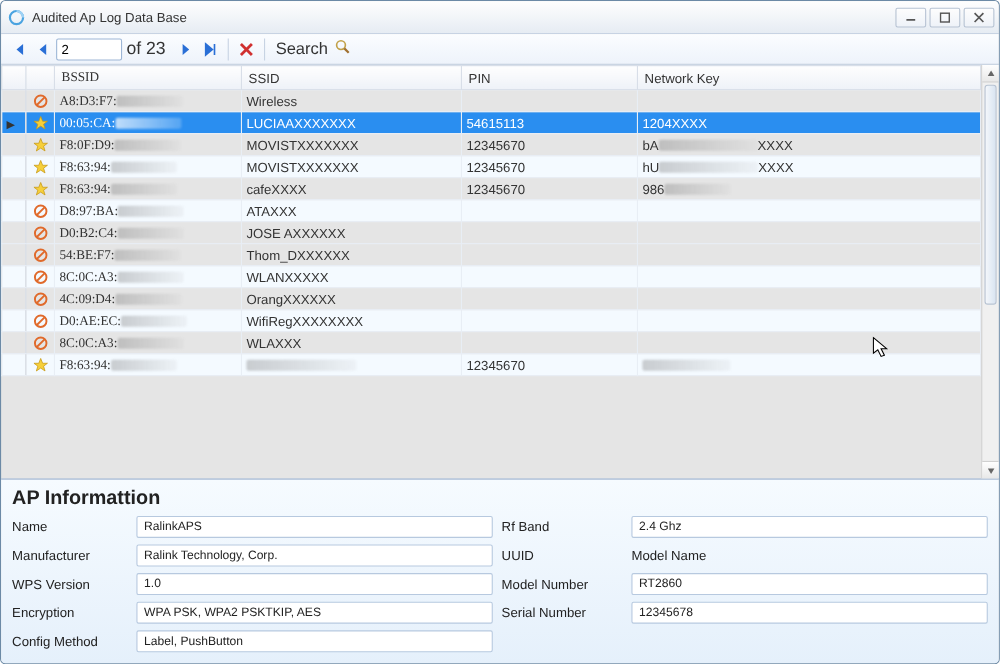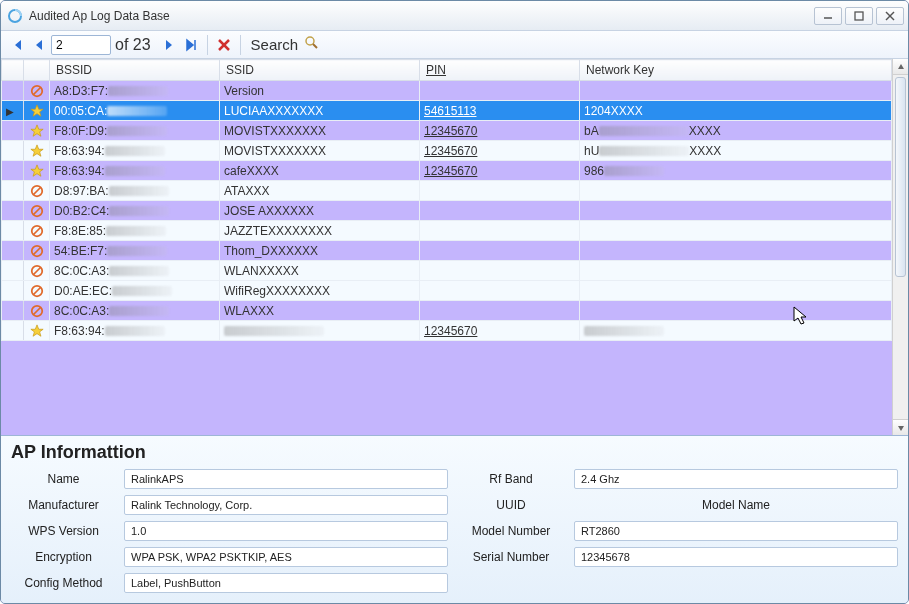--- a/index.html
+++ b/index.html
@@ -1,18 +1,18 @@
 <!DOCTYPE html>
 <html><head>
 <meta charset="utf-8">
 <style>
   * { box-sizing: border-box; }
   html, body { margin: 0; padding: 0; font-family: "Segoe UI", Tahoma, sans-serif; font-size: 12px; color: #222; }
   .window {
-    width: 909px; height: 604px; background: #c4b5fd;
+    width: 909px; height: 604px; background: #e5e5e5;
     border: 1px solid #6c8aa6; border-radius: 5px; overflow: hidden;
     display: flex; flex-direction: column;
   }
   .titlebar {
     height: 30px; background: linear-gradient(#fefefe, #e6ecf3);
     border-bottom: 1px solid #c7d3e3; display: flex; align-items: center;
     padding: 0 4px 0 6px;
   }
   .titlebar .app-icon { width: 16px; height: 16px; margin-right: 6px; }
   .titlebar .title { flex: 1; font-size: 12px; color: #333; }
@@ -63,23 +63,23 @@
     padding: 3px 6px; font-size: 12px; color: #333;
   }
   tbody td {
     border: 1px solid #e8eef5; padding: 2px 4px; font-size: 12px; color: #333;
     height: 20px; white-space: nowrap; overflow: hidden;
   }
   tbody tr.alt td { background: #f4faff; }
   tbody tr.sel td { background: #2a8ef0; color: #fff; }
   .col-marker { width: 22px; }
   .col-icon { width: 26px; text-align: center; }
-  .col-bssid { width: 170px; font-family: Liberation Sans, sans-serif; }
+  .col-bssid { width: 170px; font-family: Liberation Serif, serif; }
   .col-ssid { width: 200px; }
-  .col-pin { width: 160px; text-decoration: underline; }
+  .col-pin { width: 160px; }
   .col-key { }
   .row-marker { border-right:1px solid #d8dee8; }
   .row-pointer { font-size:10px; color:#333;}
   .icon-star svg, .icon-no svg { width:14px; height:14px; display:block; margin:0 auto;}
   .blur-tail {
     display:inline-block; vertical-align:middle;
     background: linear-gradient(to right, rgba(120,120,120,0.35), rgba(200,200,200,0.15));
     height: 10px; border-radius: 2px; filter: blur(1px);
   }
   tbody tr.sel .blur-tail { background: linear-gradient(to right, rgba(255,255,255,0.7), rgba(255,255,255,0.2)); }
@@ -89,21 +89,20 @@
     padding: 6px 10px 10px 10px;
   }
   .info-panel h2 {
     margin: 0 0 6px 0; font-size: 18px; font-weight: bold; color: #222;
   }
   .info-grid {
     display: grid;
     grid-template-columns: 105px 1fr 110px 1fr;
     column-gap: 8px; row-gap: 6px;
     align-items: center;
-    text-align: center;
   }
   .info-grid .lbl { font-size: 12px; color: #222; white-space:nowrap;}
   .info-grid .val {
     background: #fff; border: 1px solid #b7c9df; border-radius: 2px;
     padding: 3px 6px; font-size: 11px; color: #222; min-height:20px;
     display:flex; align-items:center;
   }
   .cursor-arrow {
     position:absolute; pointer-events:none;
   }
@@ -191,21 +190,21 @@
           </tr>
         </thead>
         <tbody id="grid-body">
             <tr>
               <td class="col-marker row-marker"></td>
               <td class="col-icon"><span class="icon-no"><svg viewBox="0 0 16 16">
                     <circle cx="8" cy="8" r="6" fill="none" stroke="#e06a2b" stroke-width="2"></circle>
                     <line x1="4" y1="12" x2="12" y2="4" stroke="#e06a2b" stroke-width="2"></line>
                   </svg></span></td>
               <td class="col-bssid"><span>A8:D3:F7:</span><span class="blur-tail" style="width:60px"></span></td>
-              <td class="col-ssid"><span>Version</span></td>
+              <td class="col-ssid"><span>Wireless</span></td>
               <td class="col-pin"></td>
               <td class="col-key"><span></span></td>
             </tr>
             <tr class="sel">
               <td class="col-marker row-marker"><span class="row-pointer">▶</span></td>
               <td class="col-icon"><span class="icon-star"><svg viewBox="0 0 16 16">
                     <path d="M8 1 L10 6 L15 6 L11 9 L12.5 14 L8 11 L3.5 14 L5 9 L1 6 L6 6 Z" fill="#f6cf3a" stroke="#c79a18" stroke-width="0.8"></path>
                   </svg></span></td>
               <td class="col-bssid"><span>00:05:CA:</span><span class="blur-tail" style="width:60px"></span></td>
               <td class="col-ssid"><span>LUCIAAXXXXXXX</span></td>
@@ -257,50 +256,50 @@
               <td class="col-marker row-marker"></td>
               <td class="col-icon"><span class="icon-no"><svg viewBox="0 0 16 16">
                     <circle cx="8" cy="8" r="6" fill="none" stroke="#e06a2b" stroke-width="2"></circle>
                     <line x1="4" y1="12" x2="12" y2="4" stroke="#e06a2b" stroke-width="2"></line>
                   </svg></span></td>
               <td class="col-bssid"><span>D0:B2:C4:</span><span class="blur-tail" style="width:60px"></span></td>
               <td class="col-ssid"><span>JOSE AXXXXXX</span></td>
               <td class="col-pin"></td>
               <td class="col-key"><span></span></td>
             </tr>
-            <tr class="alt">
-              <td class="col-marker row-marker"></td>
-              <td class="col-icon"><span class="icon-no"><svg viewBox="0 0 16 16">
-                    <circle cx="8" cy="8" r="6" fill="none" stroke="#e06a2b" stroke-width="2"></circle>
-                    <line x1="4" y1="12" x2="12" y2="4" stroke="#e06a2b" stroke-width="2"></line>
-                  </svg></span></td>
-              <td class="col-bssid"><span>F8:8E:85:</span><span class="blur-tail" style="width:60px"></span></td>
-              <td class="col-ssid"><span>JAZZTEXXXXXXXX</span></td>
-              <td class="col-pin"></td>
-              <td class="col-key"><span></span></td>
-            </tr>
             <tr>
               <td class="col-marker row-marker"></td>
               <td class="col-icon"><span class="icon-no"><svg viewBox="0 0 16 16">
                     <circle cx="8" cy="8" r="6" fill="none" stroke="#e06a2b" stroke-width="2"></circle>
                     <line x1="4" y1="12" x2="12" y2="4" stroke="#e06a2b" stroke-width="2"></line>
                   </svg></span></td>
               <td class="col-bssid"><span>54:BE:F7:</span><span class="blur-tail" style="width:60px"></span></td>
               <td class="col-ssid"><span>Thom_DXXXXXX</span></td>
               <td class="col-pin"></td>
               <td class="col-key"><span></span></td>
             </tr>
             <tr class="alt">
               <td class="col-marker row-marker"></td>
               <td class="col-icon"><span class="icon-no"><svg viewBox="0 0 16 16">
                     <circle cx="8" cy="8" r="6" fill="none" stroke="#e06a2b" stroke-width="2"></circle>
                     <line x1="4" y1="12" x2="12" y2="4" stroke="#e06a2b" stroke-width="2"></line>
                   </svg></span></td>
               <td class="col-bssid"><span>8C:0C:A3:</span><span class="blur-tail" style="width:60px"></span></td>
               <td class="col-ssid"><span>WLANXXXXX</span></td>
+              <td class="col-pin"></td>
+              <td class="col-key"><span></span></td>
+            </tr>
+            <tr>
+              <td class="col-marker row-marker"></td>
+              <td class="col-icon"><span class="icon-no"><svg viewBox="0 0 16 16">
+                    <circle cx="8" cy="8" r="6" fill="none" stroke="#e06a2b" stroke-width="2"></circle>
+                    <line x1="4" y1="12" x2="12" y2="4" stroke="#e06a2b" stroke-width="2"></line>
+                  </svg></span></td>
+              <td class="col-bssid"><span>4C:09:D4:</span><span class="blur-tail" style="width:60px"></span></td>
+              <td class="col-ssid"><span>OrangXXXXXX</span></td>
               <td class="col-pin"></td>
               <td class="col-key"><span></span></td>
             </tr>
             <tr class="alt">
               <td class="col-marker row-marker"></td>
               <td class="col-icon"><span class="icon-no"><svg viewBox="0 0 16 16">
                     <circle cx="8" cy="8" r="6" fill="none" stroke="#e06a2b" stroke-width="2"></circle>
                     <line x1="4" y1="12" x2="12" y2="4" stroke="#e06a2b" stroke-width="2"></line>
                   </svg></span></td>
               <td class="col-bssid"><span>D0:AE:EC:</span><span class="blur-tail" style="width:60px"></span></td>

